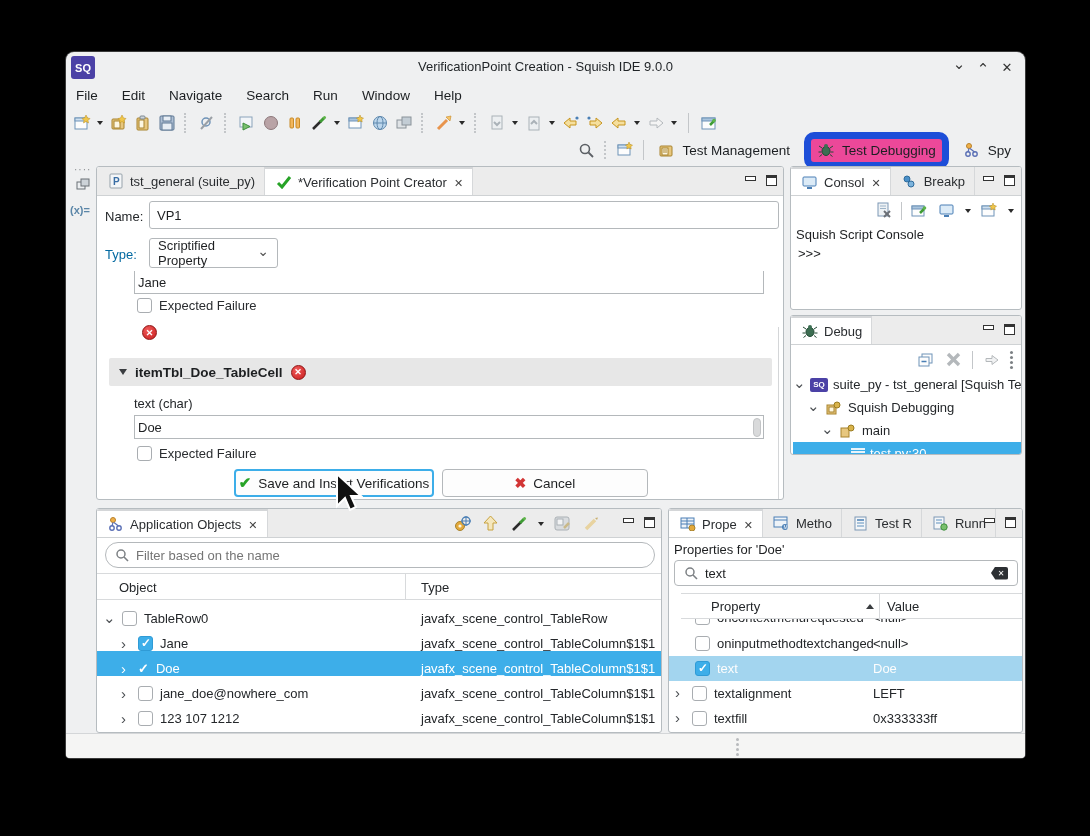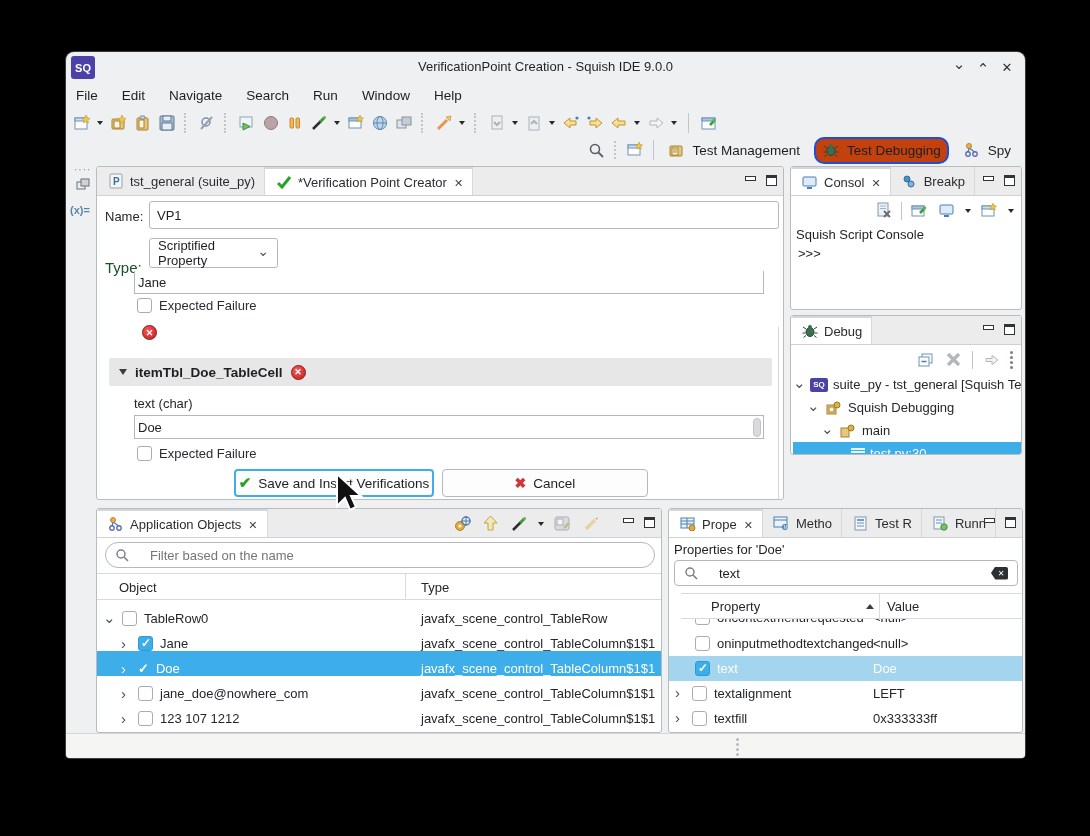--- a/index.html
+++ b/index.html
@@ -23,21 +23,21 @@
   
   .toolbar { position:absolute; left:6px; top:56px; height:30px; display:flex; align-items:center; gap:5px; }
   .tb-sep { width:5px; height:20px; border-left:2px dotted #c3c6c9; margin:0 3px; }
   .tb-sep-solid { width:1px; height:20px; background:#c3c6c9; margin:0 5px; }
   .ticon { width:19px; height:19px; display:inline-flex; align-items:center; justify-content:center; }
   .tri { width:0; height:0; border-left:3.5px solid transparent; border-right:3.5px solid transparent; border-top:4px solid #2a2a2a; display:inline-block; margin:0 1px; }
 
   
   .persp { position:absolute; right:8px; top:84px; height:28px; display:flex; align-items:center; gap:8px; font-size:13.5px; color:#1c1f22; }
   .persp-item { display:flex; align-items:center; gap:6px; padding:2px 6px; border-radius:10px; cursor:default; }
-  .persp-item.active { border:2px solid #1d4ed8; background:#c2410c; }
+  .persp-item.active { border:7px solid #1d4ed8; background:#ec4899; }
   .pdots { width:4px; height:18px; border-left:2px dotted #c3c6c9; }
   .pbar { width:1px; height:20px; background:#c3c6c9; }
 
   
   .rail-dots { position:absolute; left:8px; top:112px; color:#8a8d90; font-size:10px; letter-spacing:1px; }
   .rail-restore { position:absolute; left:10px; top:126px; }
   .rail-varlabel { position:absolute; left:4px; top:152px; font-size:11px; font-weight:bold; color:#5b86a8; }
 
   
   .panel { position:absolute; background:#fff; border:1px solid #b6bcc0; border-radius:3px; overflow:hidden; }
@@ -73,21 +73,21 @@
 
   
   .chev-r, .chev-d { width:12px; height:12px; flex:none; position:relative; }
   .chev-r::after { content:"›"; position:absolute; left:2px; top:-4px; font-size:15px; color:#4a4e52; }
   .chev-d::after { content:"⌄"; position:absolute; left:0px; top:-5px; font-size:15px; color:#4a4e52; }
   .trow { display:flex; align-items:flex-end; gap:7px; height:25px; font-size:13px; color:#24272a; padding-left:6px; }
   .trow.sel { background:#3daee9; color:#fff; }
   .col-type { position:absolute; font-size:13px; color:#24272a; }
   .hdr-row { position:absolute; border-top:1px solid #d8dadc; border-bottom:1px solid #d8dadc; font-size:13px; color:#24272a; background:#fff; }
 
-  .search-box { position:absolute; background:#fff; border:1px solid #b4b8bb; border-radius:13px; display:flex; align-items:center; padding:0 9px; gap:21px; font-size:13px; color:#1d1f21; }
+  .search-box { position:absolute; background:#fff; border:1px solid #b4b8bb; border-radius:13px; display:flex; align-items:center; padding:0 9px; gap:7px; font-size:13px; color:#1d1f21; }
   .search-box .mag { flex:none; }
   .placeholder { color:#9aa0a4; }
   .backspace-icon { width:17px; height:13px; background:#2c2f33; border-radius:2px; position:relative; flex:none; clip-path:polygon(25% 0, 100% 0, 100% 100%, 25% 100%, 0 50%); color:#fff; font-size:8px; display:flex; align-items:center; justify-content:center; }
   .backspace-icon::after{ content:"✕"; margin-left:3px;}
 
   .sort-asc { width:0; height:0; border-left:4px solid transparent; border-right:4px solid transparent; border-bottom:5px solid #3a3d40; display:inline-block; }
 
   
   .dtree-row { display:flex; align-items:center; gap:5px; height:23px; font-size:13px; color:#24272a; white-space:nowrap; }
   .dtree-row.sel { background:#3daee9; color:#fff; }
@@ -364,21 +364,21 @@
         <span class="mm-min"></span>
         <span class="mm-max"></span>
       </div>
     </div>
 
     <span class="abs" style="left:8px; top:42px; font-size:13px; color:#24272a;">Name:</span>
     <div class="field" style="left:52px; top:34px; width:630px; height:28px;">
       <input class="native" value="VP1" style="">
     </div>
 
-    <span class="abs" style="left:8px; top:92px; font-size:15px; color:#14532d;">Type:</span>
+    <span class="abs" style="left:8px; top:80px; font-size:13px; color:#0369a1;">Type:</span>
     <div class="combo" style="left:52px; top:71px; width:129px; height:30px;">
       <span>Scriptified Property</span>
       <span class="chev"></span>
     </div>
 
     <div class="field" style="left:37px; top:104px; width:630px; height:23px; border-top:none; border-radius:0; padding:0 3px;">
       <input class="native" value="Jane" style="">
     </div>
 
     <div class="cb-row" style="left:40px; top:131px;">

